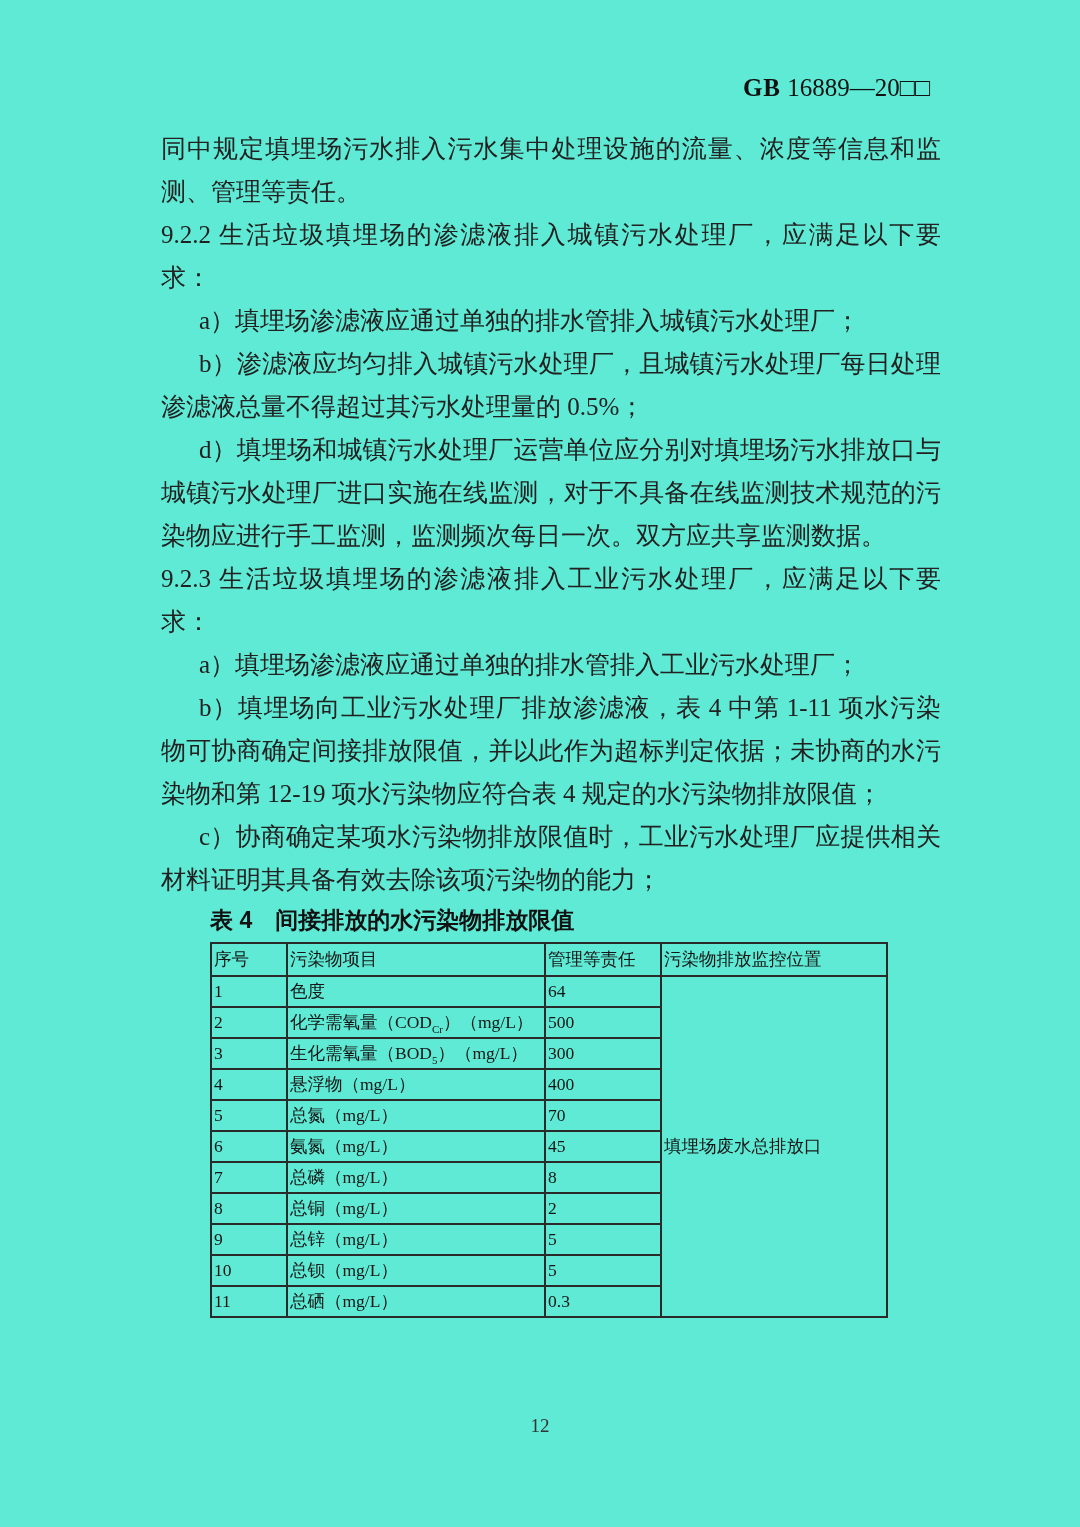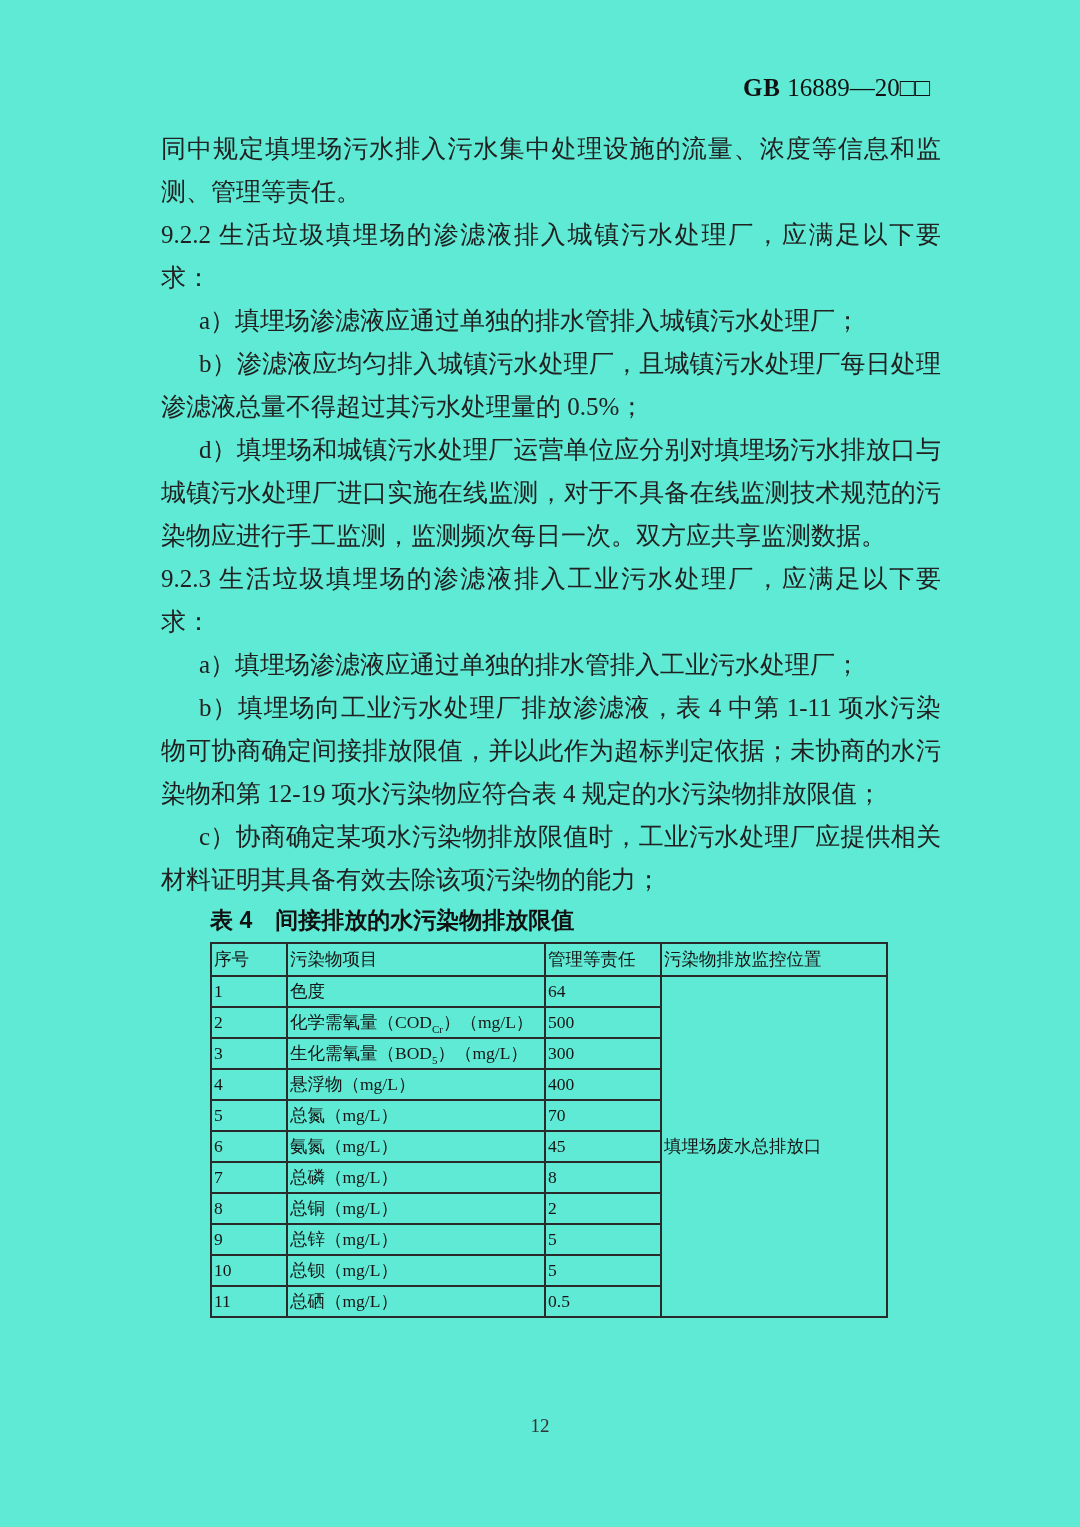--- a/index.html
+++ b/index.html
@@ -155,21 +155,21 @@
             <td>5</td>
           </tr>
           <tr>
             <td>10</td>
             <td>总钡（mg/L）</td>
             <td>5</td>
           </tr>
           <tr>
             <td>11</td>
             <td>总硒（mg/L）</td>
-            <td>0.5</td>
+            <td>0.3</td>
           </tr>
         </tbody>
     </table>
   </div>
 
   <div class="page-number">12</div>
 
 </div>
 
 </body></html>

